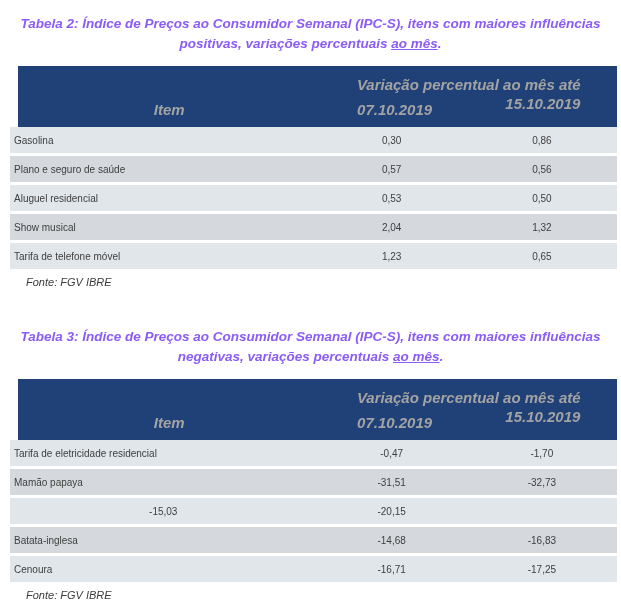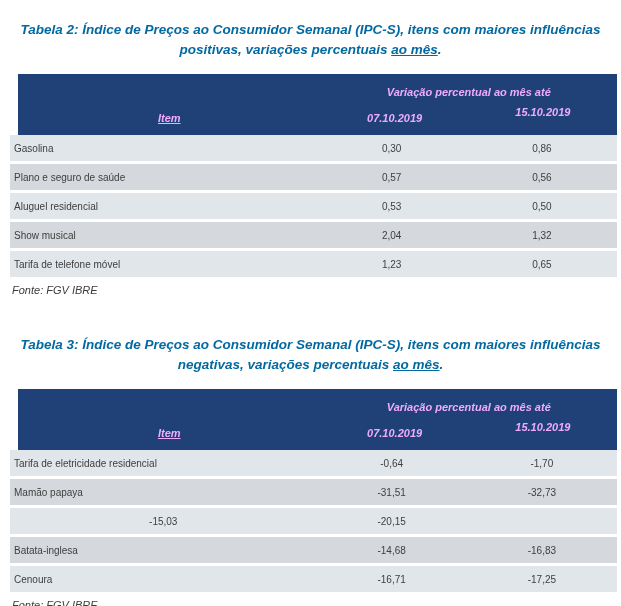--- a/index.html
+++ b/index.html
@@ -7,60 +7,59 @@
     width: 621px;
     background: #ffffff;
     font-family: "Liberation Sans", sans-serif;
   }
   body { height: 606px; overflow: hidden; }
 
   .page { padding-top: 6px; }
 
   .table-title {
     width: 600px;
-    margin: 14px auto;
+    margin: 8px auto;
     text-align: center;
     font-size: 13.5px;
     line-height: 20px;
     font-weight: bold;
     font-style: italic;
-    color: #0369a1;
+    color: #8b5cf6;
   }
   .table-title .u { text-decoration: underline; }
 
   .price-table {
     width: 607px;
     margin-left: 10px;
     margin-top: 12px;
   }
 
   .thead {
     background: var(--header-bg, #1f4177);
-    color: #f0abfc;
+    color: #a3a3a3;
     font-style: italic;
     font-weight: bold;
     display: grid;
     grid-template-columns: 50.5% 24.75% 24.75%;
     grid-template-rows: 30px 31px;
-    font-size: 11px;
+    font-size: 15px;
     margin-left: 8px;
   }
   .thead .group-label {
     grid-column: 2 / 4;
     grid-row: 1;
     display: flex;
     align-items: center;
     justify-content: center;
     padding-top: 6px;
   }
   .thead .h-item {
     grid-column: 1; grid-row: 2;
     display: flex; align-items: center; justify-content: center;
     padding-bottom: 4px;
-    text-decoration: underline;
   }
   .thead .h-date1 {
     grid-column: 2; grid-row: 2;
     display: flex; align-items: center; justify-content: center;
     padding-bottom: 4px;
   }
   .thead .h-date2 {
     grid-column: 3; grid-row: 2;
     display: flex; align-items: center; justify-content: center;
     padding-bottom: 16px;
@@ -79,21 +78,21 @@
   .tbody .trow:nth-child(even) { background: var(--row-dark,  #d5d9dd); }
 
   .trow .cell {
     display: flex;
     align-items: center;
   }
   .trow .item { justify-content: flex-start; padding-left: 4px; }
   .trow .val  { justify-content: center; }
 
   .source-note {
-    margin-left: 12px;
+    margin-left: 26px;
     margin-top: 4px;
     font-size: 11px;
     font-style: italic;
     color: #3c3c3c;
   }
 
   .section-2 { margin-top: 39px; }
 </style>
 </head>
 <body>
@@ -154,21 +153,21 @@
     <div class="price-table">
       <div class="thead">
         <div class="group-label">Variação percentual ao mês até</div>
         <div class="h-item">Item</div>
         <div class="h-date1">07.10.2019</div>
         <div class="h-date2">15.10.2019</div>
       </div>
       <div class="tbody">
         <div class="trow">
           <div class="cell item">Tarifa de eletricidade residencial</div>
-          <div class="cell val">-0,64</div>
+          <div class="cell val">-0,47</div>
           <div class="cell val">-1,70</div>
         </div>
         <div class="trow">
           <div class="cell item">Mamão papaya</div>
           <div class="cell val">-31,51</div>
           <div class="cell val">-32,73</div>
         </div>
         <div class="trow">
           <div class="cell val">-15,03</div>
           <div class="cell val">-20,15</div>

